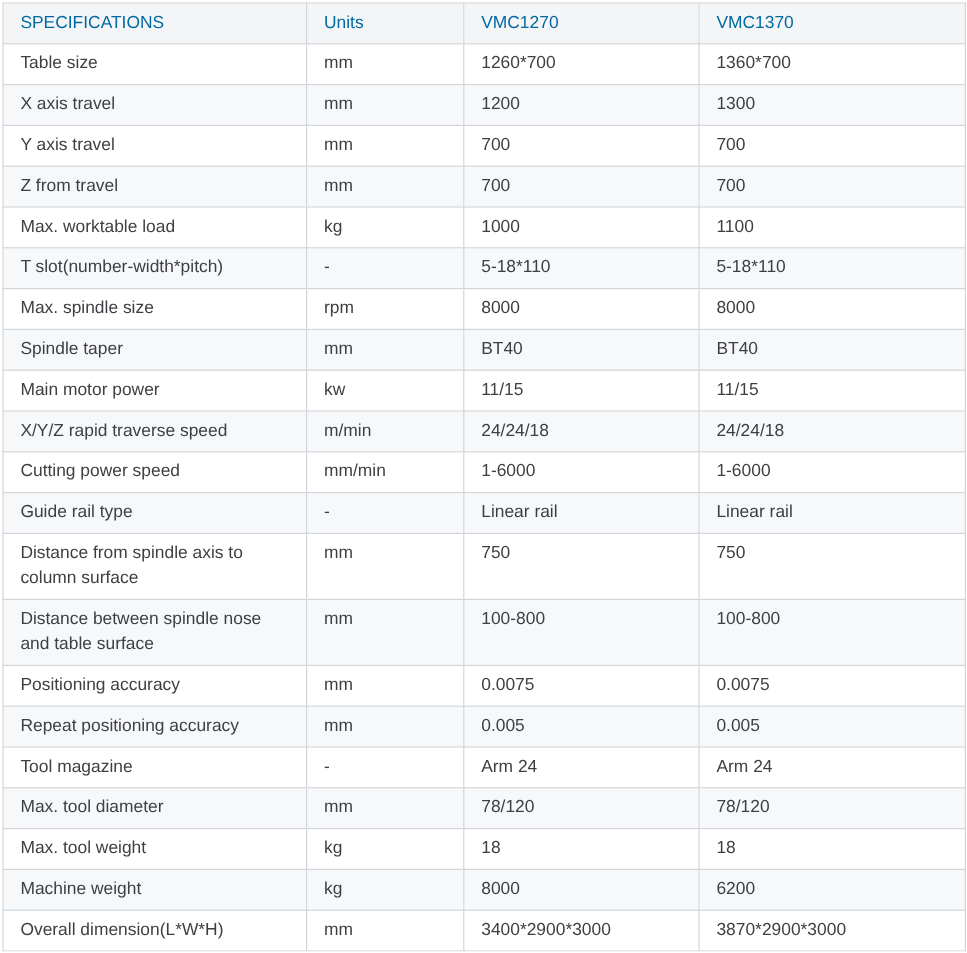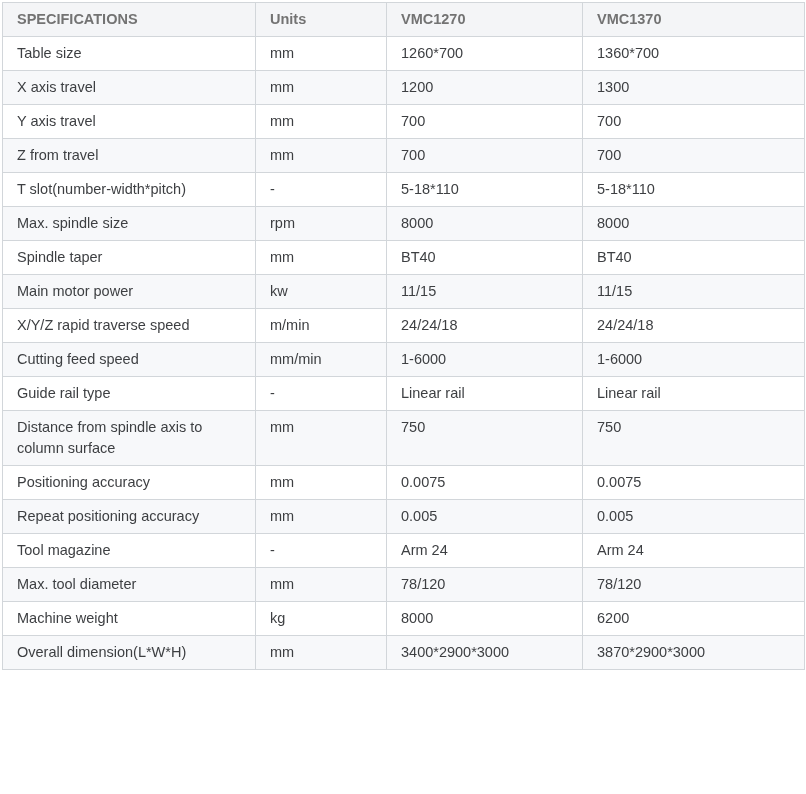--- a/index.html
+++ b/index.html
@@ -27,22 +27,22 @@
     padding: 6px 14px;
     font-size: 14.5px;
     line-height: 21px;
     text-align: left;
     vertical-align: top;
     overflow: hidden;
     word-wrap: break-word;
   }
   table.spec-table th {
     background: #f4f5f7;
-    color: #737373;
-    font-weight: 700;
+    color: #0369a1;
+    font-weight: 400;
     padding-top: 6px;
     padding-bottom: 6px;
   }
   table.spec-table td {
     color: #3d3f42;
     font-weight: 400;
   }
   table.spec-table tbody tr:nth-child(odd) td { background: #ffffff; }
   table.spec-table tbody tr:nth-child(even) td { background: #f7f8fa; }
 </style>
@@ -84,20 +84,26 @@
           <td>700</td>
           <td>700</td>
         </tr>
         <tr>
           <td>Z from travel</td>
           <td>mm</td>
           <td>700</td>
           <td>700</td>
         </tr>
         <tr>
+          <td>Max. worktable load</td>
+          <td>kg</td>
+          <td>1000</td>
+          <td>1100</td>
+        </tr>
+        <tr>
           <td>T slot(number-width*pitch)</td>
           <td>-</td>
           <td>5-18*110</td>
           <td>5-18*110</td>
         </tr>
         <tr>
           <td>Max. spindle size</td>
           <td>rpm</td>
           <td>8000</td>
           <td>8000</td>
@@ -114,36 +120,42 @@
           <td>11/15</td>
           <td>11/15</td>
         </tr>
         <tr>
           <td>X/Y/Z rapid traverse speed</td>
           <td>m/min</td>
           <td>24/24/18</td>
           <td>24/24/18</td>
         </tr>
         <tr>
-          <td>Cutting feed speed</td>
+          <td>Cutting power speed</td>
           <td>mm/min</td>
           <td>1-6000</td>
           <td>1-6000</td>
         </tr>
         <tr>
           <td>Guide rail type</td>
           <td>-</td>
           <td>Linear rail</td>
           <td>Linear rail</td>
         </tr>
         <tr>
           <td>Distance from spindle axis to column surface</td>
           <td>mm</td>
           <td>750</td>
           <td>750</td>
+        </tr>
+        <tr>
+          <td>Distance between spindle nose and table surface</td>
+          <td>mm</td>
+          <td>100-800</td>
+          <td>100-800</td>
         </tr>
         <tr>
           <td>Positioning accuracy</td>
           <td>mm</td>
           <td>0.0075</td>
           <td>0.0075</td>
         </tr>
         <tr>
           <td>Repeat positioning accuracy</td>
           <td>mm</td>
@@ -156,20 +168,26 @@
           <td>Arm 24</td>
           <td>Arm 24</td>
         </tr>
         <tr>
           <td>Max. tool diameter</td>
           <td>mm</td>
           <td>78/120</td>
           <td>78/120</td>
         </tr>
         <tr>
+          <td>Max. tool weight</td>
+          <td>kg</td>
+          <td>18</td>
+          <td>18</td>
+        </tr>
+        <tr>
           <td>Machine weight</td>
           <td>kg</td>
           <td>8000</td>
           <td>6200</td>
         </tr>
         <tr>
           <td>Overall dimension(L*W*H)</td>
           <td>mm</td>
           <td>3400*2900*3000</td>
           <td>3870*2900*3000</td>

